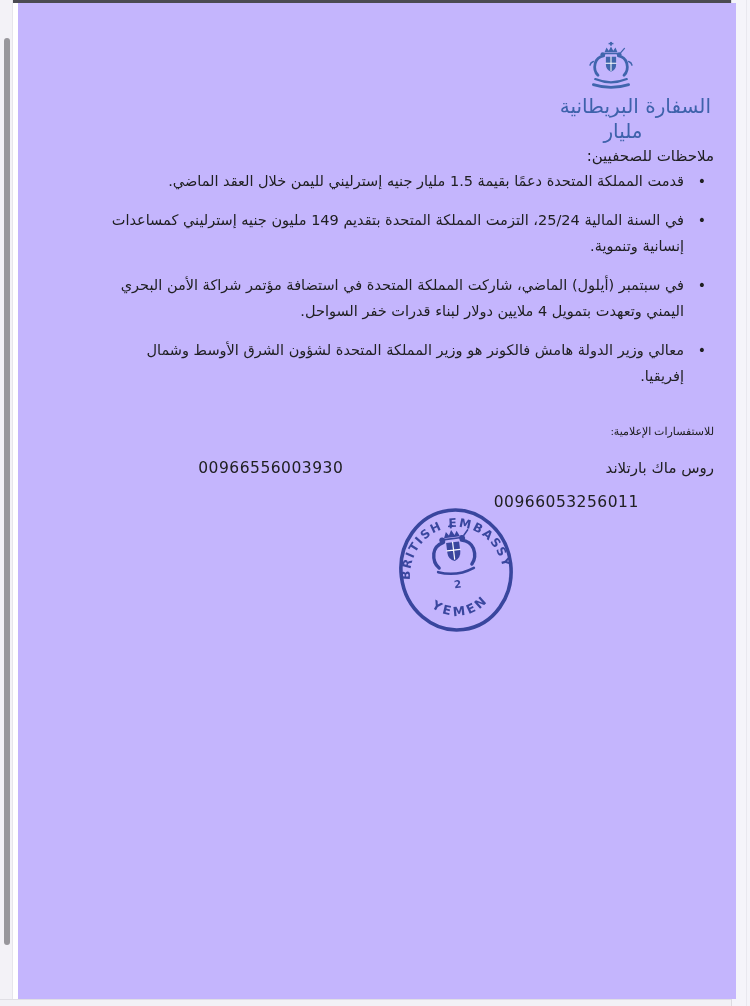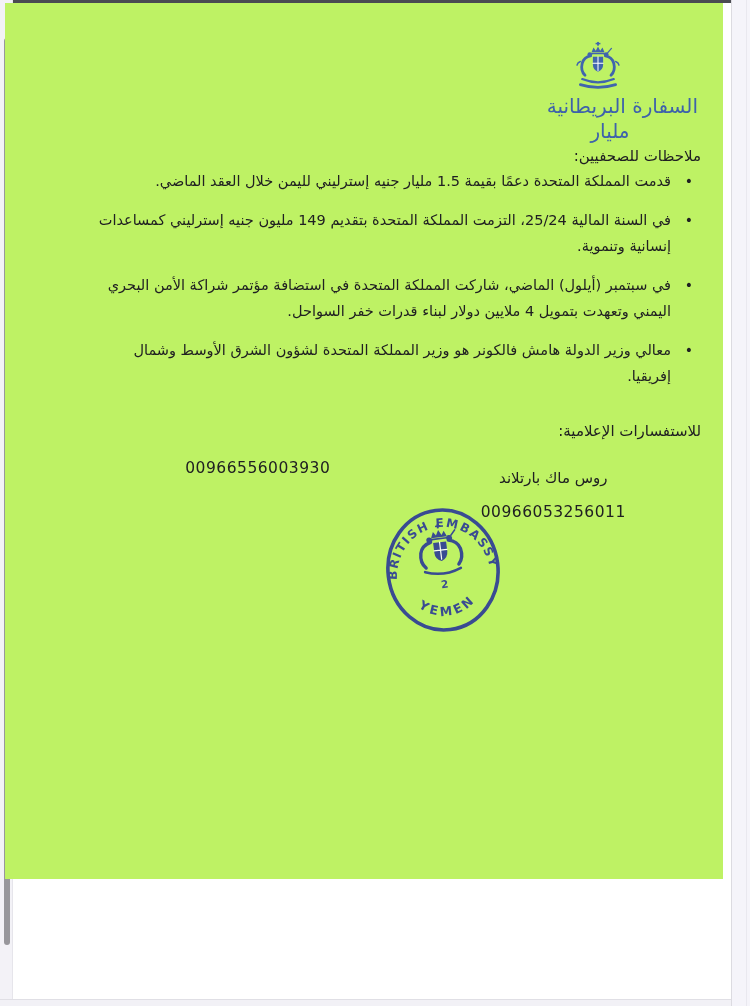--- a/index.html
+++ b/index.html
@@ -10,39 +10,39 @@
                   background:#f3f2f7; border-right:1px solid #e6e5eb; }
   .scroll-thumb { position:absolute; left:4px; top:38px; width:6px; height:907px;
                   background:#98979c; border-radius:3px; }
   .top-bar { position:absolute; left:13px; top:0; width:718px; height:3px; background:#4b4b52; }
   .right-strip { position:absolute; left:731px; top:0; width:19px; height:1006px;
                  background:#f5f4fa; border-left:1px solid #dcdbe1; }
   .right-strip .inner-line { position:absolute; left:14px; top:0; width:1px; height:100%; background:#e9e8ef; }
   .bottom-strip { position:absolute; left:0; top:999px; width:731px; height:7px;
                   background:#f2f1f6; border-top:1px solid #e0dfe5; }
   
-  .page { position:absolute; left:5px; top:3px; width:718px; height:876px;
-          background:#bef264; direction:rtl; color:#202022; }
+  .page { position:absolute; left:18px; top:3px; width:718px; height:996px;
+          background:#c4b5fd; direction:rtl; color:#202022; }
   .content { padding:38px 22px 0 85px; }
   
   .letterhead { width:176px; margin-right:3px; display:flex; flex-direction:column; }
   .crest { width:60px; height:52px; align-self:flex-start; margin-right:70px; }
   .lh-title { color:#3e62ab; font-size:20px; line-height:26px; text-align:right; white-space:nowrap; }
   .lh-sub   { color:#3e62ab; font-size:20px; line-height:25px; text-align:center; }
   
   .notes-heading { font-size:15px; line-height:24px; }
   .bullets { margin-top:0; list-style:none; }
   .bullets li { position:relative; padding-right:30px; margin-bottom:13px;
                 font-size:14.5px; line-height:26px; }
   .bullets li::before { content:"•"; position:absolute; right:8px; top:0; font-size:14px; }
-  .media-heading { margin-top:30px; font-size:15px; line-height:24px; padding-left:0; }
+  .media-heading { margin-top:30px; font-size:11px; line-height:24px; padding-left:0;font-family:Liberation Serif, serif; }
   
   .contacts { margin-top:14px; margin-left:20px; display:grid;
               grid-template-columns:1fr 1fr; row-gap:11px; }
-  .contact-name  { text-align:center; font-size:15px; line-height:23px;margin-top:10px; }
+  .contact-name  { text-align:right; font-size:15px; line-height:23px; }
   .contact-phone { text-align:center; font-size:15.5px; line-height:23px;
                    direction:ltr; letter-spacing:0.5px; }
   
   .stamp { position:absolute; left:378px; top:501px; width:120px; height:132px;
            transform:rotate(-7deg); opacity:0.92; }
 </style>
 </head>
 <body>
 
 <div class="scroll-track">

